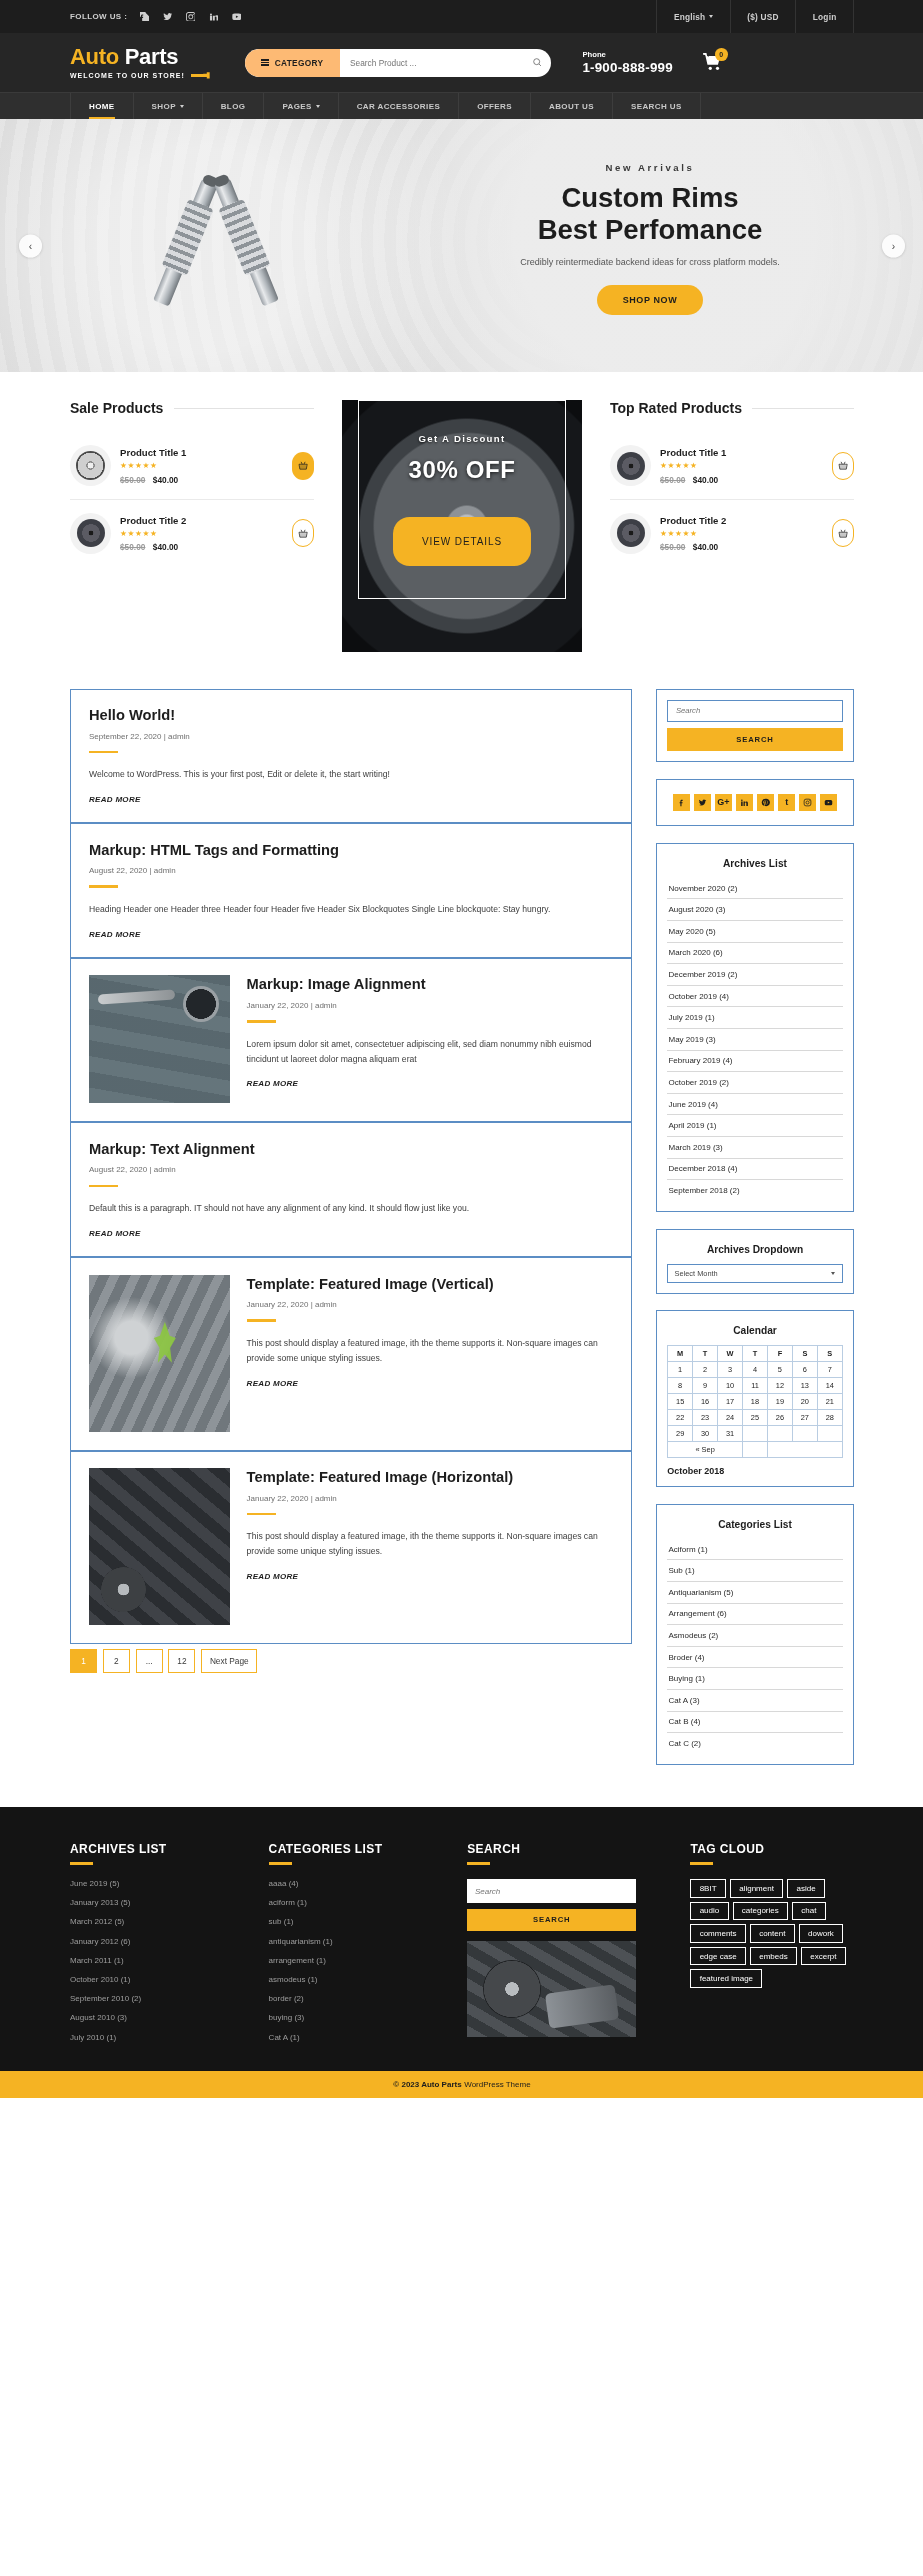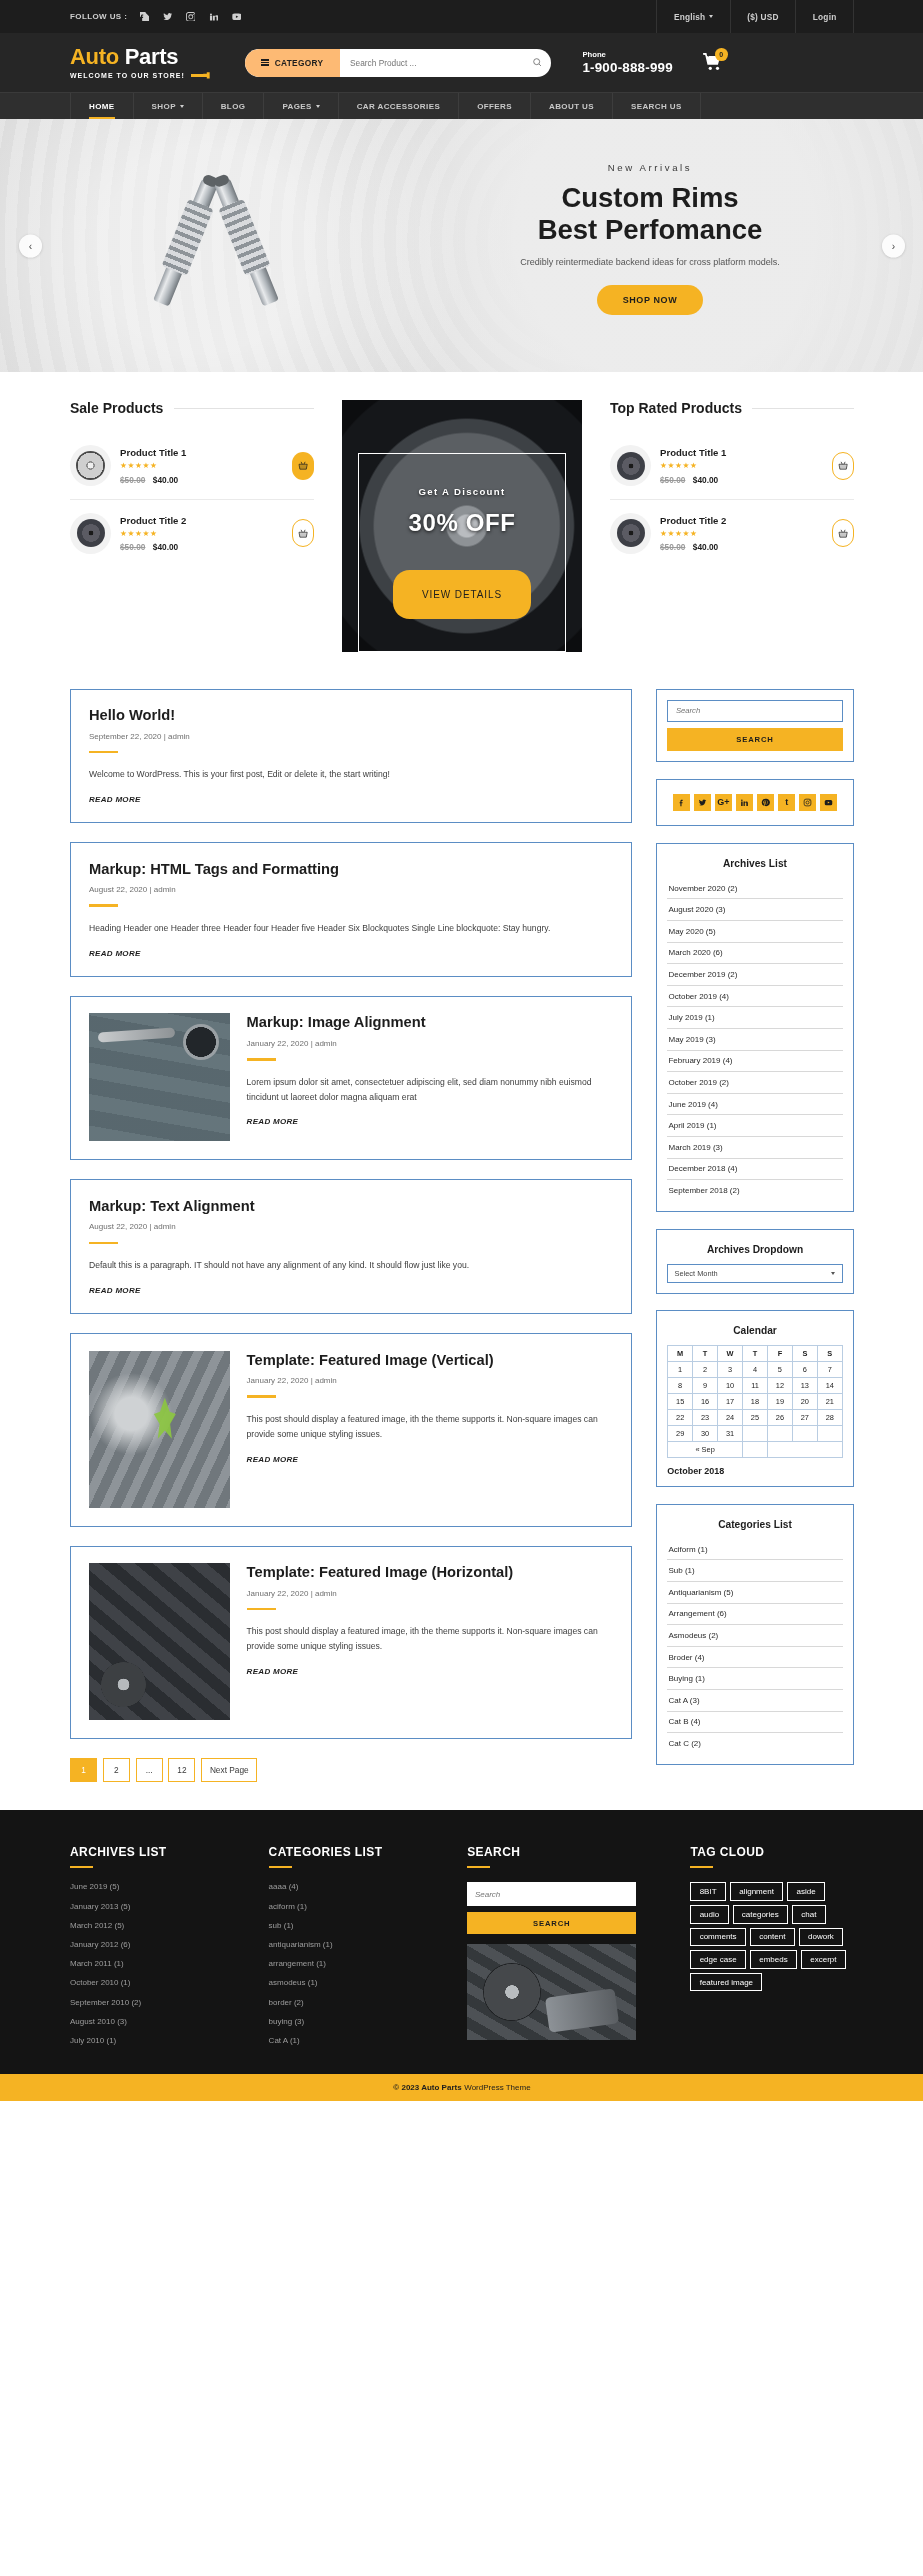--- a/index.html
+++ b/index.html
@@ -165,21 +165,21 @@
     content:''; position:absolute; left:0.6px; top:-5.8px; width:15.3px; height:10.2px;
     background:#5d6265; border-radius:5.1px;
   }
   .shock.a { left: 46px; transform: rotate(22deg); }
   .shock.b { left: 107px; transform: rotate(-22deg); }
 
   .hero-txt {
     position:absolute; right: 84px; top: 43px; width: 380px; text-align:center;
   }
   .hero-eyebrow {
-    font-size: 9.6px; letter-spacing: 2.6px; color:#3a3a3a; margin-bottom: 9px; font-weight:400;
+    font-size: 9.6px; letter-spacing: 2.6px; color:#3a3a3a; margin-bottom: 9px; font-weight:700;
   }
   .hero-title {
     font-size: 27.5px; font-weight: bold; color: #1d1d1d; line-height: 1.17;
   }
   .hero-sub { font-size: 9px; color:#555; margin-top: 11px; }
   .shop-now {
     display:inline-block; margin-top: 18px;
     background:#f5b323; color:#1d1d1d;
     padding: 9.6px 25.6px; border-radius: 16.6px;
     font-size: 9px; font-weight: bold; letter-spacing:0.6px;
@@ -238,21 +238,21 @@
   .basket { width:10.2px;height:9px; }
   .basket svg { width:10.2px;height:9px;fill:#1d1d1d; }
 
   
   .banner-col { width: 240px; flex:none; }
   .promo {
     width: 240px; height: 252px; position:relative;
     background:
       radial-gradient(circle at 52% 50%, #b9bcc0 0 6%, #8e9296 7% 11%, #5b5f63 12% 52%, #3d4145 53% 60%, #15171a 61% 86%, #0c0d0f 87% 100%),
       linear-gradient(135deg, #7a1118 0 22%, #120c0d 45%, #0a0a0b 100%);
-    display:flex; align-items:flex-end; justify-content:center;
+    display:flex; align-items:flex-start; justify-content:center;
   }
   .promo-inner {
     width: 208px; height: 199px; border: 1.9px solid #fff;
     display:flex; flex-direction:column; align-items:center; justify-content:center;
     text-align:center;
   }
   .promo-small { color:#fff; font-size: 9.6px; font-weight:bold; letter-spacing: 1.3px; margin-bottom: 12.8px; text-shadow:0 0.6px 2.6px rgba(0,0,0,.8);}
   .promo-big { color:#fff; font-size: 24px; font-weight:bold; letter-spacing:0.6px; text-shadow:0 1.3px 3.8px rgba(0,0,0,.8);}
   .promo-btn {
     margin-top: 33px; background:#f5b323; color:#1d1d1d;
@@ -262,21 +262,20 @@
 
   
   .body-wrap {
     display:flex; gap: 24px; padding: 7.7px 70px 25.6px; background:#fff; align-items:flex-start;
   }
   .main-col { flex: 1; min-width:0; }
   .side-col { width: 198px; flex:none; }
 
   .post {
     border: 0.6px solid #5b8dc4;
-    margin-bottom: 19px;
     padding: 16.6px 18px 18px;
     background:#fff;
   }
   .post h2 {
     font-size: 14.7px; font-weight:bold; color:#1d1d1d; line-height:1.25; margin-bottom: 7px;
   }
   .post-meta { font-size: 8px; color:#6f6f6f; margin-bottom: 10.2px;}
   .post-rule { width: 29px; height: 2.6px; background:#f5b323; margin-bottom: 14px;}
   .post-body { font-size: 8.6px; color:#3d3d3d; line-height: 1.75; }
   .read-more {

